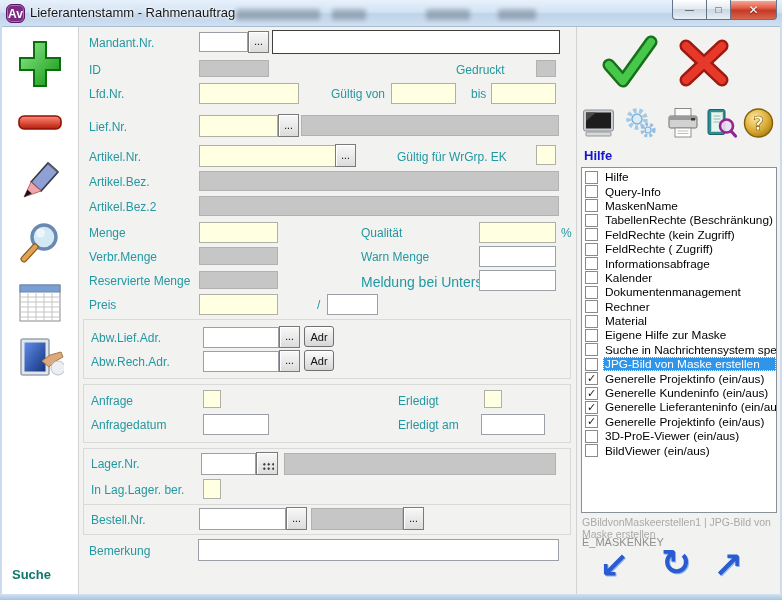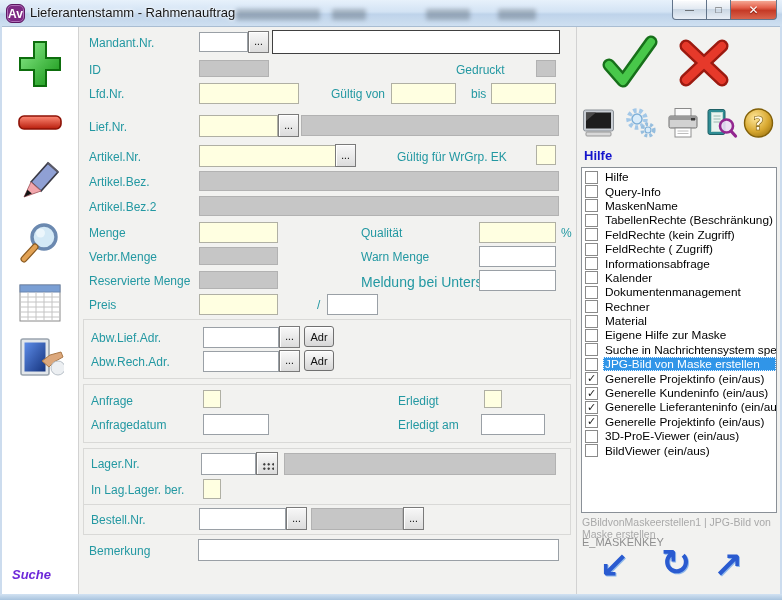--- a/index.html
+++ b/index.html
@@ -25,21 +25,21 @@
     background:linear-gradient(#f6b09c,#e4604b 40%,#c53a26 55%,#d9654e);text-shadow:0 1px 1px #7a1408;}
 
   
   .edge-l,.edge-r{position:absolute;top:26px;bottom:6px;width:2px;background:#ccdcee;}
   .edge-l{left:0;} .edge-r{right:0;}
   .edge-b{position:absolute;left:0;right:0;bottom:0;height:6px;background:linear-gradient(#d2e2f2,#a9c4de);}
 
   
   .sidebar{position:absolute;left:2px;top:27px;width:76px;height:567px;background:#fff;border-right:1px solid #d2d2d2;}
   .sb-icon{position:absolute;left:14px;width:48px;cursor:pointer;}
-  .suche{position:absolute;left:10px;bottom:12px;font-size:13px;font-weight:bold;color:#6d28d9;font-style:italic;}
+  .suche{position:absolute;left:10px;bottom:12px;font-size:13px;font-weight:bold;color:#0f766e;}
 
   
   .main{position:absolute;left:79px;top:27px;width:496px;height:567px;background:#f2f2f0;}
   .lbl{position:absolute;font-size:12px;color:#2398a2;white-space:nowrap;}
   .inp{position:absolute;border:1px solid #9aa0a6;background:#fff;font-size:12px;padding:0 3px;box-sizing:border-box;}
   .inp.dark{border:1px solid #404040;}
   .inp-y{position:absolute;border:1px solid #b0b0a4;background:#ffffe1;font-size:12px;padding:0 3px;box-sizing:border-box;}
   .ro{position:absolute;background:#c6c6c6;border:1px solid #b2b2b2;box-sizing:border-box;}
   .browse{position:absolute;border:1px solid #7a7a7a;background:linear-gradient(#f8f8f8,#dcdcdc);
     font-size:10px;line-height:8px;text-align:center;box-shadow:inset 1px 1px 0 #fff;cursor:pointer;padding:0;box-sizing:border-box;}

